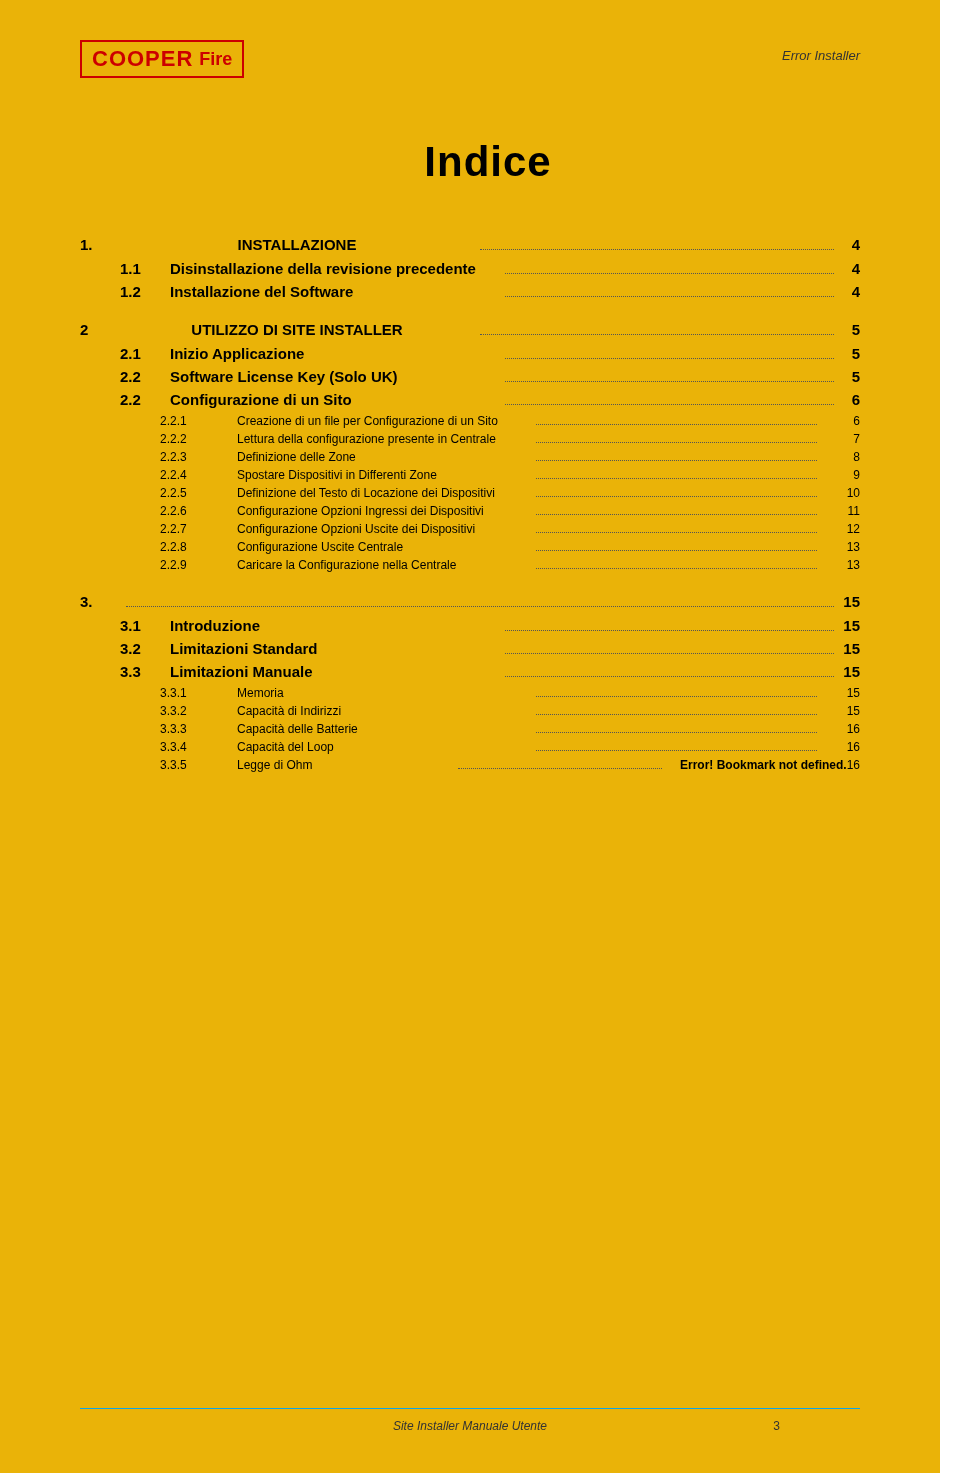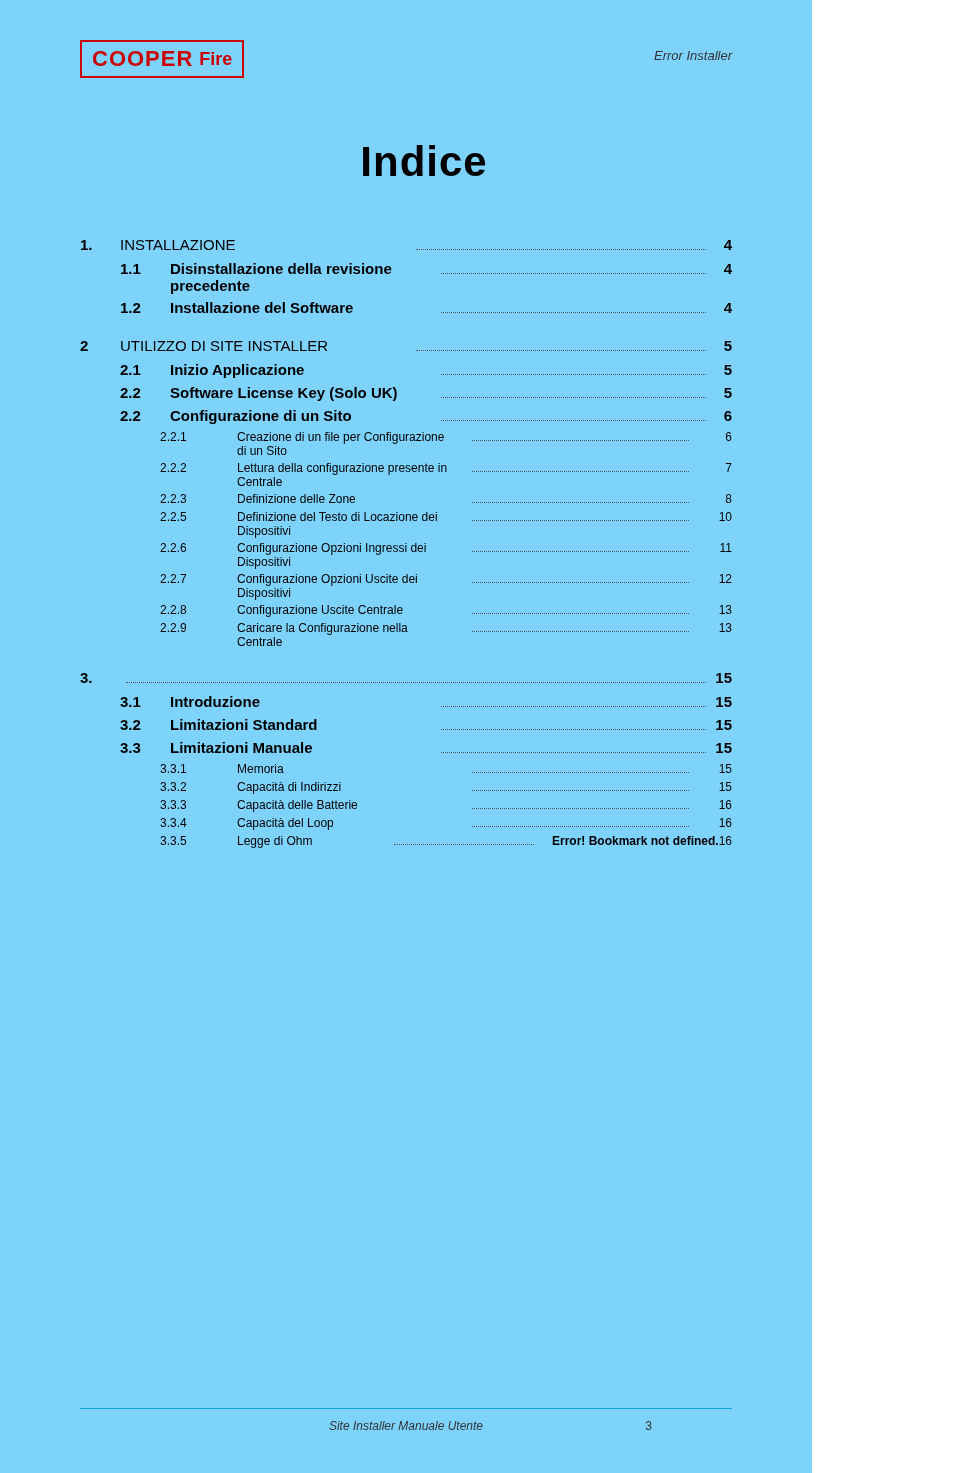--- a/index.html
+++ b/index.html
@@ -6,23 +6,23 @@
     body {
       background: #ffffff;
       font-family: Arial, Helvetica, sans-serif;
       width: 960px;
       min-height: 1473px;
       position: relative;
       color: #000000;
     }
 
     .page-container {
-      width: 812px;
+      width: 940px;
       min-height: 1473px;
-      background: #7dd3fc;
+      background: #eab308;
       position: relative;
       padding: 0;
     }
 
     
     .header {
       display: flex;
       justify-content: space-between;
       align-items: flex-start;
       padding: 40px 80px 20px 80px;
@@ -95,22 +95,23 @@
       color: #000;
     }
 
     .toc-level1 .num {
       min-width: 40px;
       font-weight: bold;
     }
 
     .toc-level1 .label {
       flex: 1;
-      font-weight: normal;
+      font-weight: bold;
       font-size: 15px;
+      text-align: center;
     }
 
     .toc-level1 .dots {
       flex: 1;
       border-bottom: 1px dotted #555;
       margin: 0 6px 4px 6px;
       height: 1px;
     }
 
     .toc-level1 .pagenum {
@@ -306,20 +307,26 @@
         <span class="pagenum">7</span>
       </div>
 
       <div class="toc-level2">
         <span class="num">2.2.3</span>
         <span class="label">Definizione delle Zone</span>
         <span class="dots"></span>
         <span class="pagenum">8</span>
       </div>
 
+      <div class="toc-level2">
+        <span class="num">2.2.4</span>
+        <span class="label">Spostare Dispositivi in Differenti Zone</span>
+        <span class="dots"></span>
+        <span class="pagenum">9</span>
+      </div>
 
       <div class="toc-level2">
         <span class="num">2.2.5</span>
         <span class="label">Definizione del Testo di Locazione dei Dispositivi</span>
         <span class="dots"></span>
         <span class="pagenum">10</span>
       </div>
 
       <div class="toc-level2">
         <span class="num">2.2.6</span>

